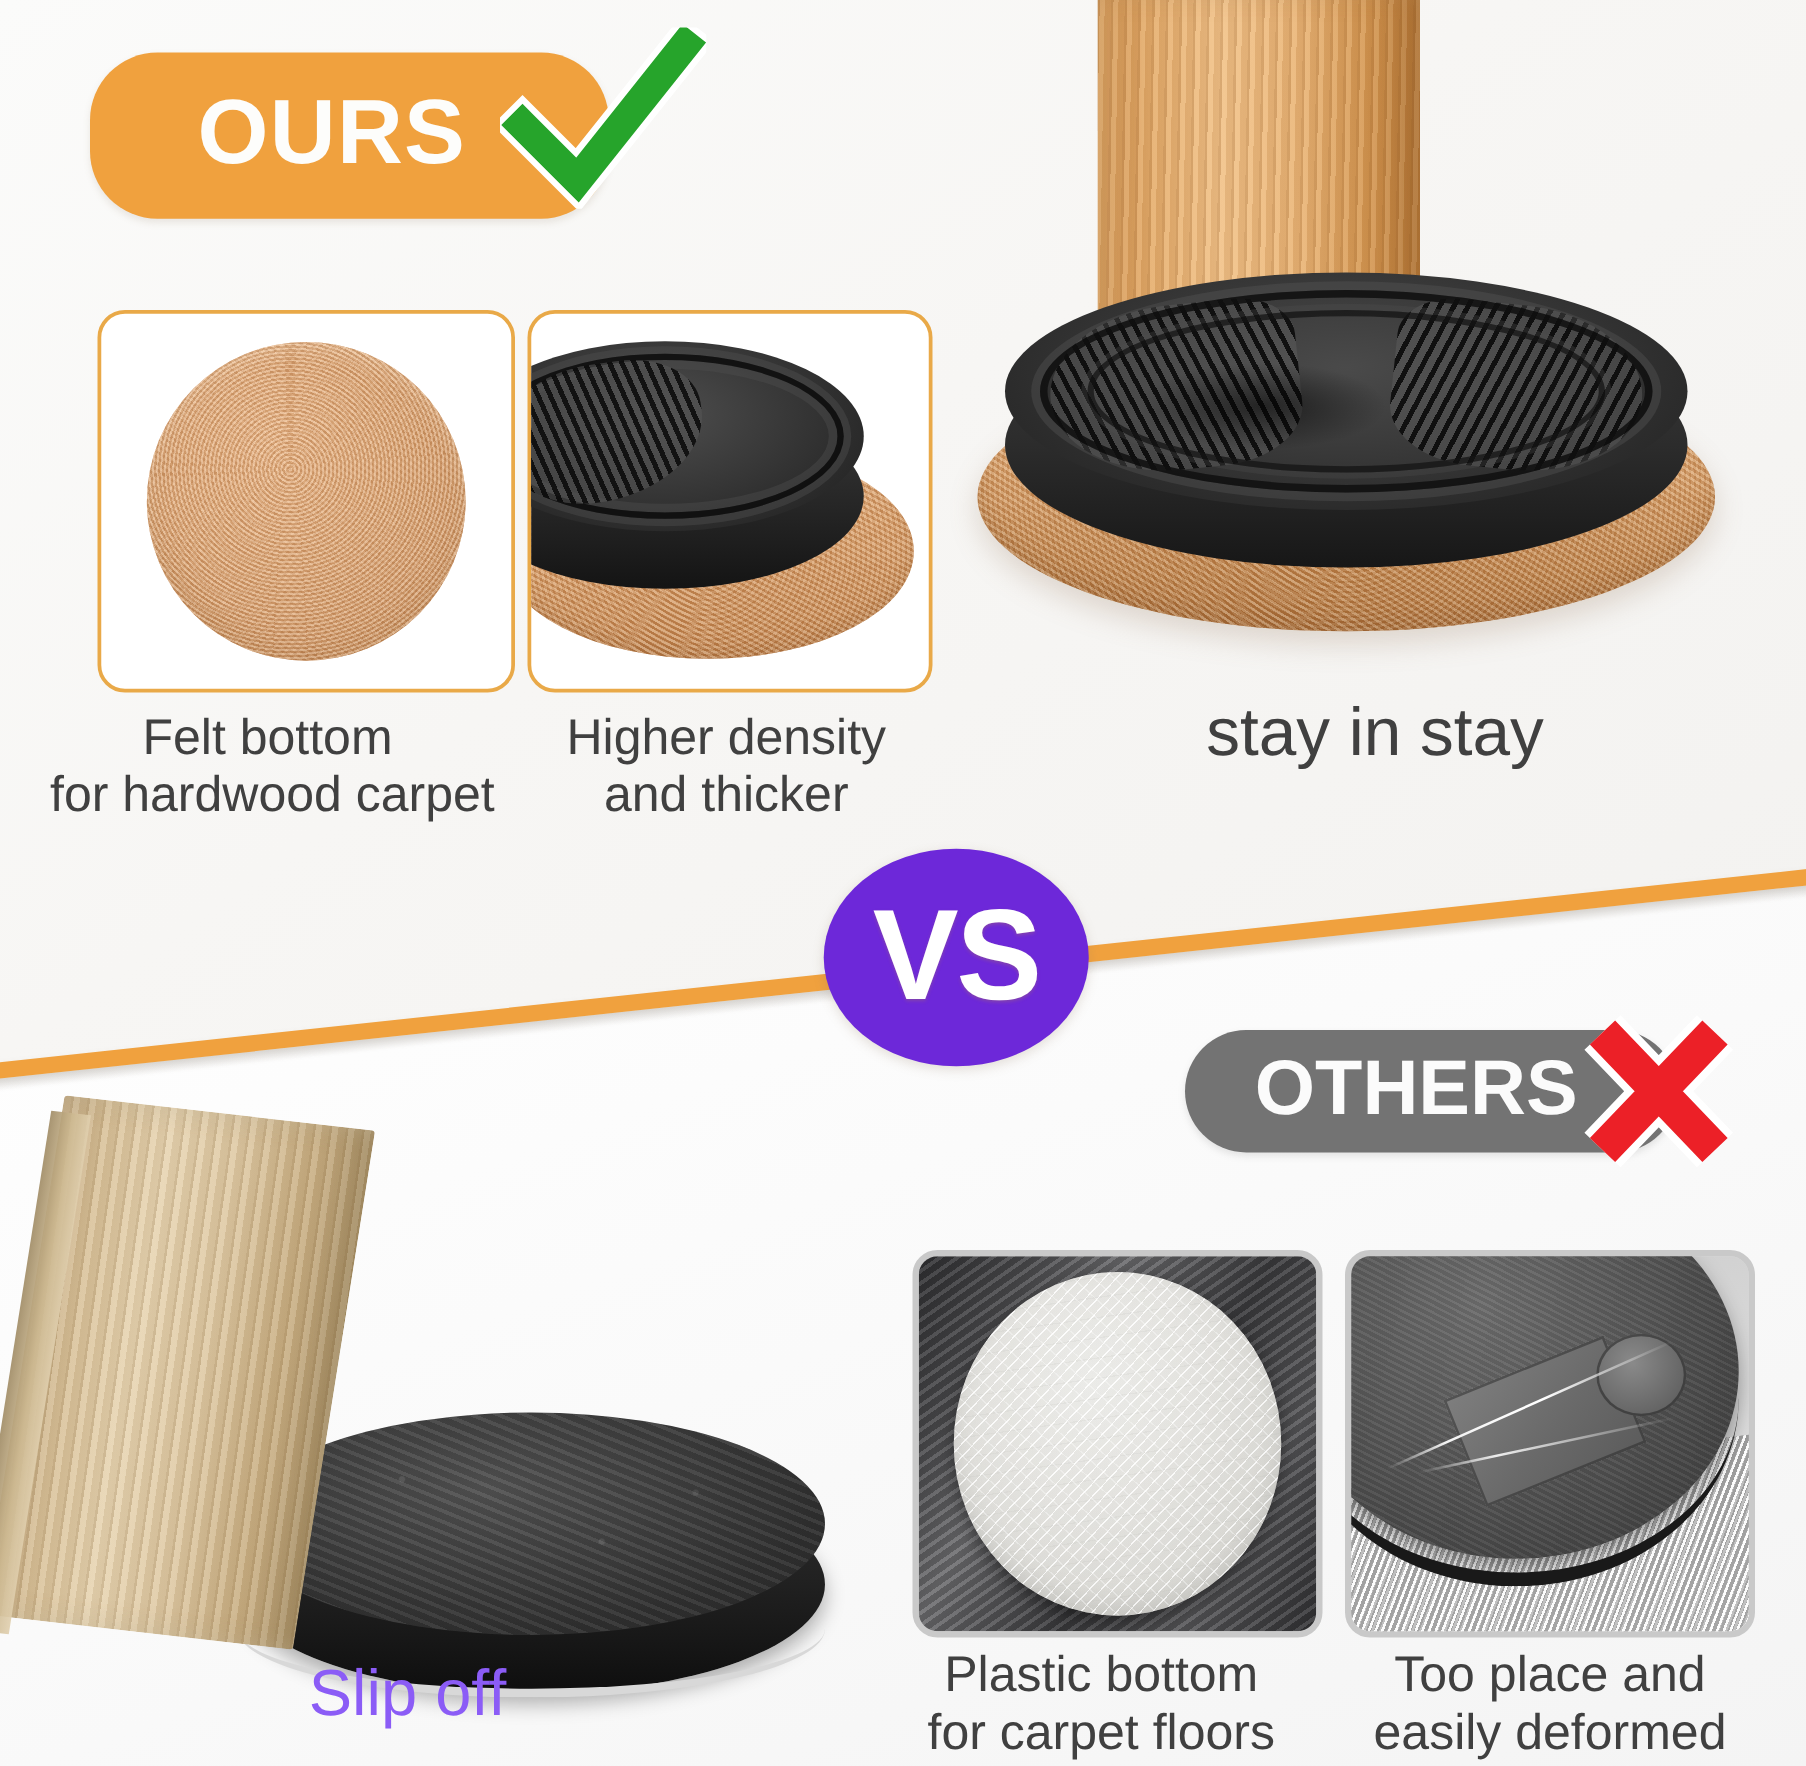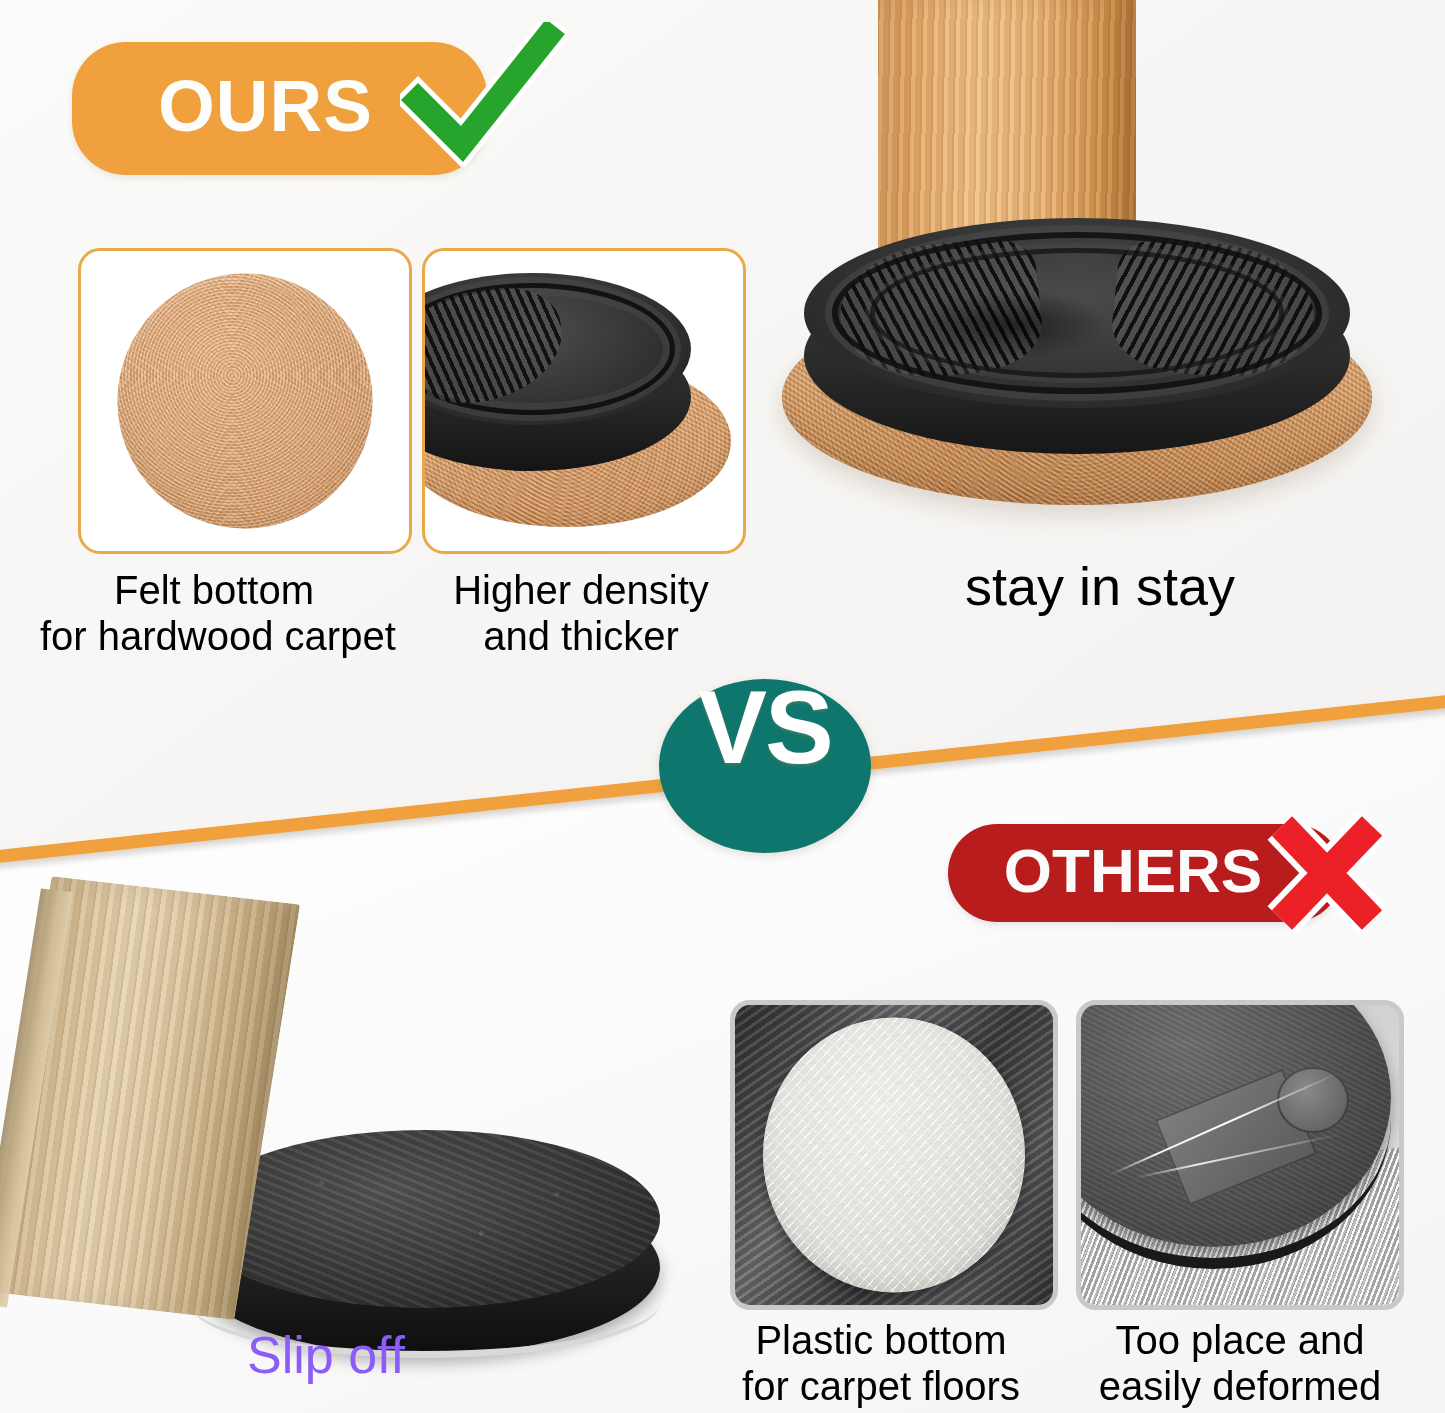--- a/index.html
+++ b/index.html
@@ -35,22 +35,22 @@
     position:absolute;left:-40px;top:0;width:1530px;height:10px;
     background:linear-gradient(180deg,rgba(160,150,140,.22),rgba(160,150,140,0));
     transform-origin:0 0;
     transform:translateY(227px) rotate(-6.1deg);
   }
 
   
   .vs-badge{
     position:absolute;left:659px;top:679px;width:212px;height:174px;
     border-radius:50%;
-    background:#0f766e;
-    display:flex;align-items:flex-start;justify-content:center;
+    background:#6d28d9;
+    display:flex;align-items:center;justify-content:center;
     box-shadow:0 3px 9px rgba(140,120,95,.22);
   }
   .vs-badge span{
     color:#ffffff;font-size:103px;font-weight:bold;letter-spacing:-2px;
     line-height:1;transform:translateY(-3px);
     text-shadow:0 2px 3px rgba(190,140,60,.28);
   }
 
   
   .ours-pill{
@@ -61,21 +61,21 @@
   }
   .ours-pill span{
     color:#fdfdfb;font-size:73px;font-weight:bold;letter-spacing:1px;
     line-height:1;transform:translate(-14px,-3px);
   }
   .check-mark{position:absolute;left:400px;top:22px;width:165px;height:145px;}
 
   
   .others-pill{
     position:absolute;left:948px;top:824px;width:394px;height:98px;
-    background:#b91c1c;border-radius:49px;
+    background:#737373;border-radius:49px;
     display:flex;align-items:center;justify-content:center;
     box-shadow:0 3px 6px rgba(120,120,120,.18);
   }
   .others-pill span{
     color:#fbfbfb;font-size:62px;font-weight:bold;letter-spacing:0px;
     line-height:1;transform:translate(-12px,-2px);
   }
   .x-mark{position:absolute;left:1262px;top:812px;width:130px;height:122px;}
 
   
@@ -306,21 +306,21 @@
     content:"";position:absolute;inset:0;border-radius:50%;
     background:
       repeating-linear-gradient(22deg, rgba(190,190,190,.08) 0 3px, rgba(18,18,18,.14) 3px 8px),
       radial-gradient(circle at 28% 30%, rgba(230,230,230,.14) 0 2px, rgba(0,0,0,0) 3px),
       radial-gradient(circle at 62% 58%, rgba(230,230,230,.12) 0 2px, rgba(0,0,0,0) 3px),
       radial-gradient(circle at 78% 36%, rgba(230,230,230,.10) 0 2px, rgba(0,0,0,0) 3px);
   }
 
   
   .cap{
-    position:absolute;text-align:center;color:#000000;
+    position:absolute;text-align:center;color:#404040;
     font-family:"Liberation Sans", sans-serif;line-height:1.14;
   }
   .cap-l1,.cap-l2{display:block;white-space:nowrap;}
   .cap-sm{font-size:40px;}
   .cap-lg{font-size:54px;}
   .cap-slip{font-size:52px;color:#8b5cf6;}
 </style>
 </head>
 <body>
 

